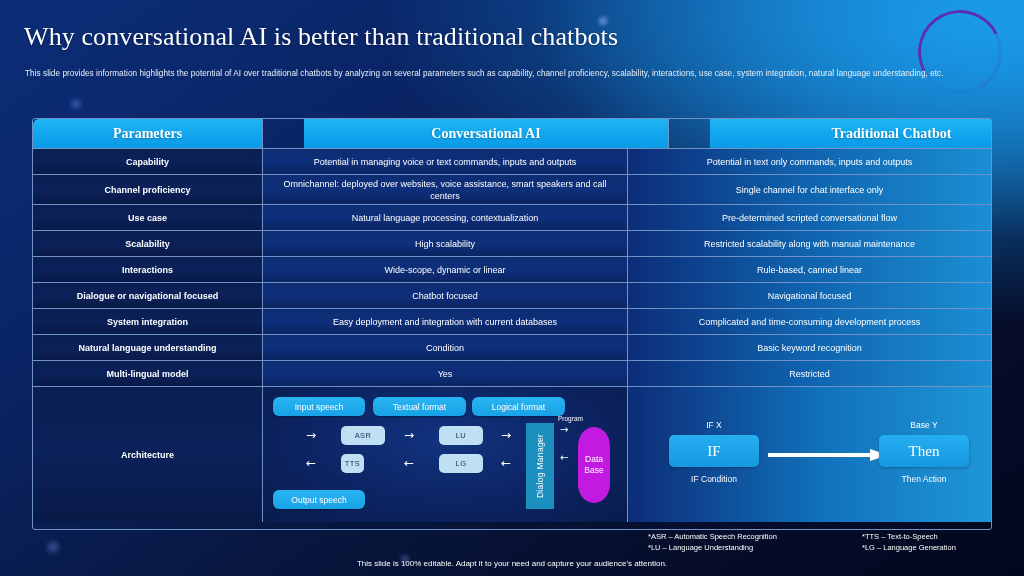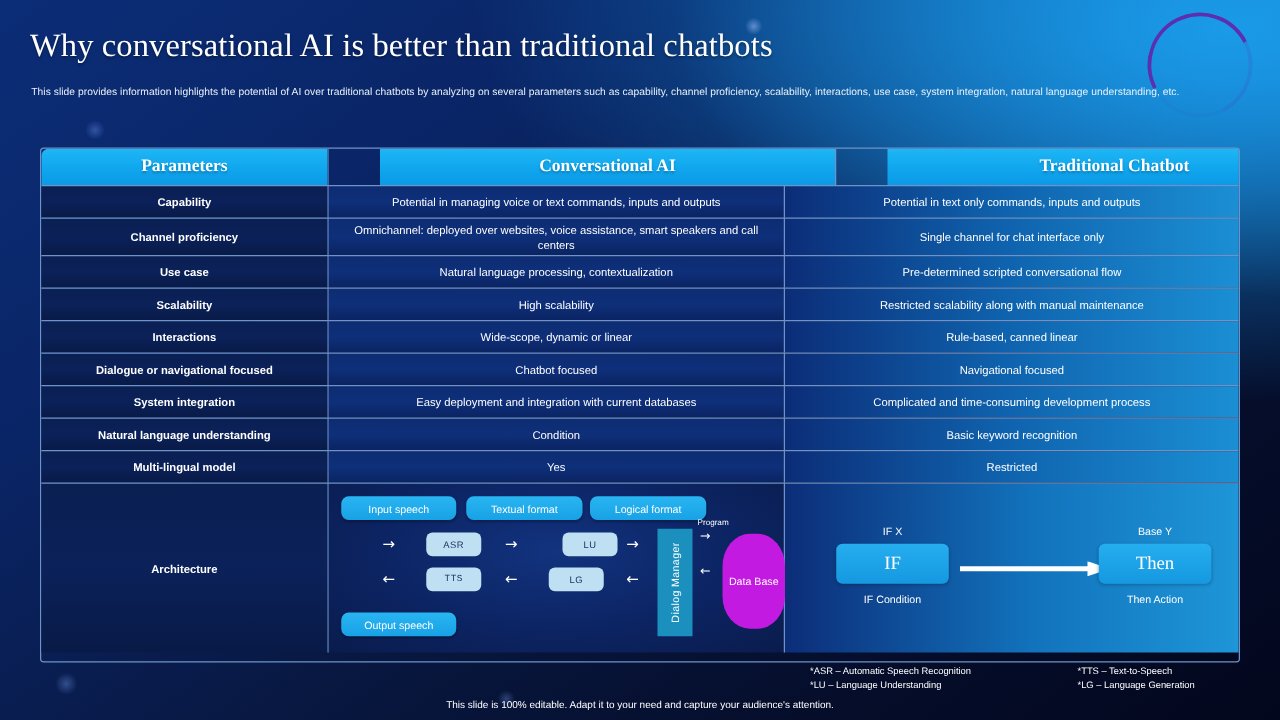--- a/index.html
+++ b/index.html
@@ -241,40 +241,40 @@
     <div class="tcell c2 arch-left">
       <div class="pill" style="left:10px;top:10px;width:92px;height:19px;">Input  speech</div>
       <div class="pill" style="left:110px;top:10px;width:93px;height:19px;">Textual format</div>
       <div class="pill" style="left:209px;top:10px;width:93px;height:19px;">Logical format</div>
       <div class="pill" style="left:10px;top:103px;width:92px;height:19px;">Output  speech</div>
 
       <div class="arrow" style="left:43px;top:42px;">→</div>
       <div class="arrow" style="left:43px;top:70px;">←</div>
 
       <div class="smallbox" style="left:78px;top:39px;width:44px;height:19px;">ASR</div>
-      <div class="smallbox" style="left:78px;top:67px;width:44px;height:19px;font-family:Liberation Mono, monospace;">TTS</div>
+      <div class="smallbox" style="left:78px;top:67px;width:23px;height:19px;">TTS</div>
 
       <div class="arrow" style="left:141px;top:42px;">→</div>
       <div class="arrow" style="left:141px;top:70px;">←</div>
 
-      <div class="smallbox" style="left:176px;top:39px;width:44px;height:19px;margin-left:11px;">LU</div>
+      <div class="smallbox" style="left:176px;top:39px;width:44px;height:19px;">LU</div>
       <div class="smallbox" style="left:176px;top:67px;width:44px;height:19px;">LG</div>
 
       <div class="arrow" style="left:238px;top:42px;">→</div>
       <div class="arrow" style="left:238px;top:70px;">←</div>
 
       <div class="dm-box" style="left:263px;top:36px;width:28px;height:86px;">
         <span class="dm-text">Dialog Manager</span>
       </div>
 
       <div class="prog-label" style="left:295px;top:26px;">Program</div>
       <div class="arrow" style="left:297px;top:38px;font-size:10px;">→</div>
       <div class="arrow" style="left:297px;top:66px;font-size:10px;">←</div>
 
-      <div class="db-box" style="left:315px;top:40px;width:50px;height:76px;">Data Base</div>
+      <div class="db-box" style="left:315px;top:40px;width:32px;height:76px;">Data Base</div>
     </div>
 
     <div class="tcell c3 arch-right">
       <div class="ifthen-label" style="left:41px;top:32px;width:90px;">IF X</div>
       <div class="ifthen-box" style="left:41px;top:48px;width:90px;height:32px;">IF</div>
       <div class="ifthen-label" style="left:41px;top:86px;width:90px;">IF Condition</div>
 
       <svg class="big-arrow" viewBox="0 0 120 12">
         <line x1="0" y1="6" x2="104" y2="6" stroke="#ffffff" stroke-width="4"></line>
         <polygon points="102,0 120,6 102,12" fill="#ffffff"></polygon>

